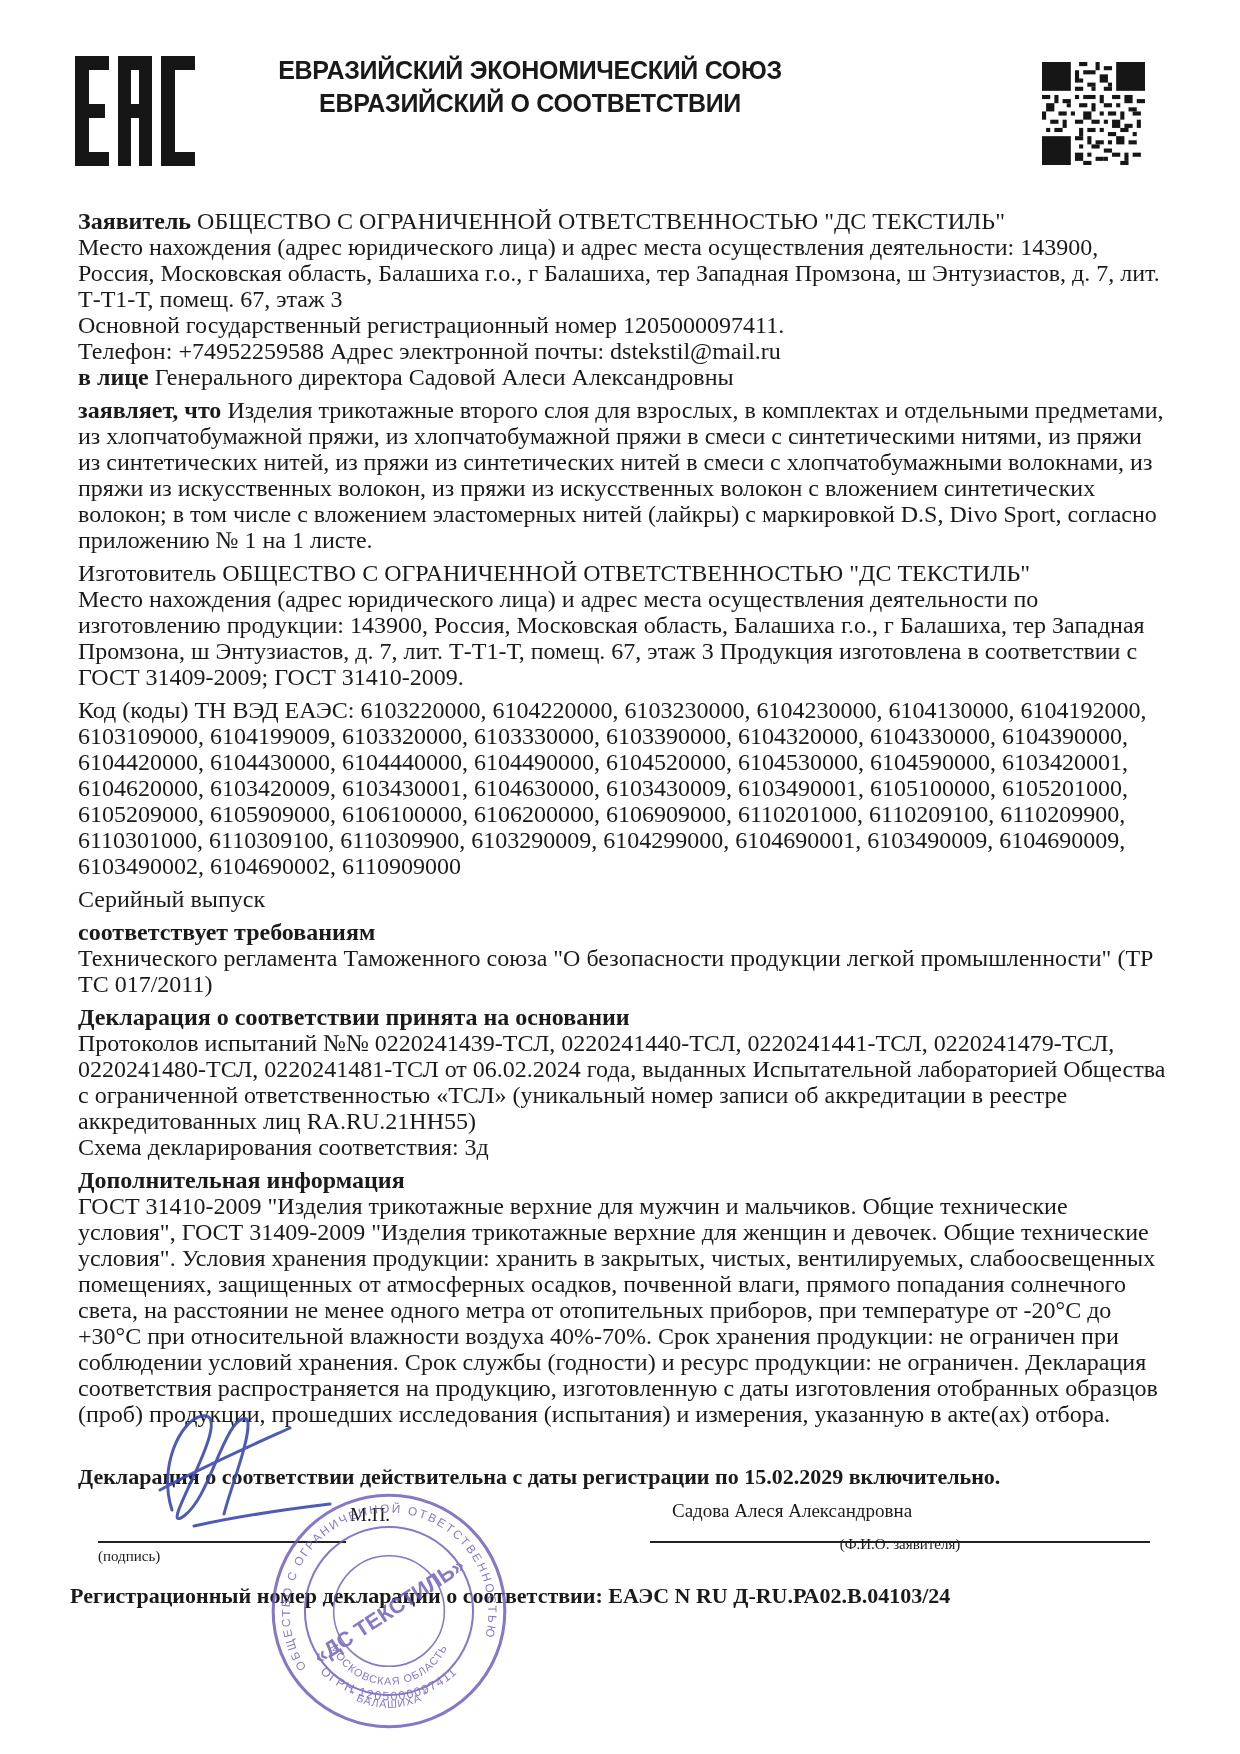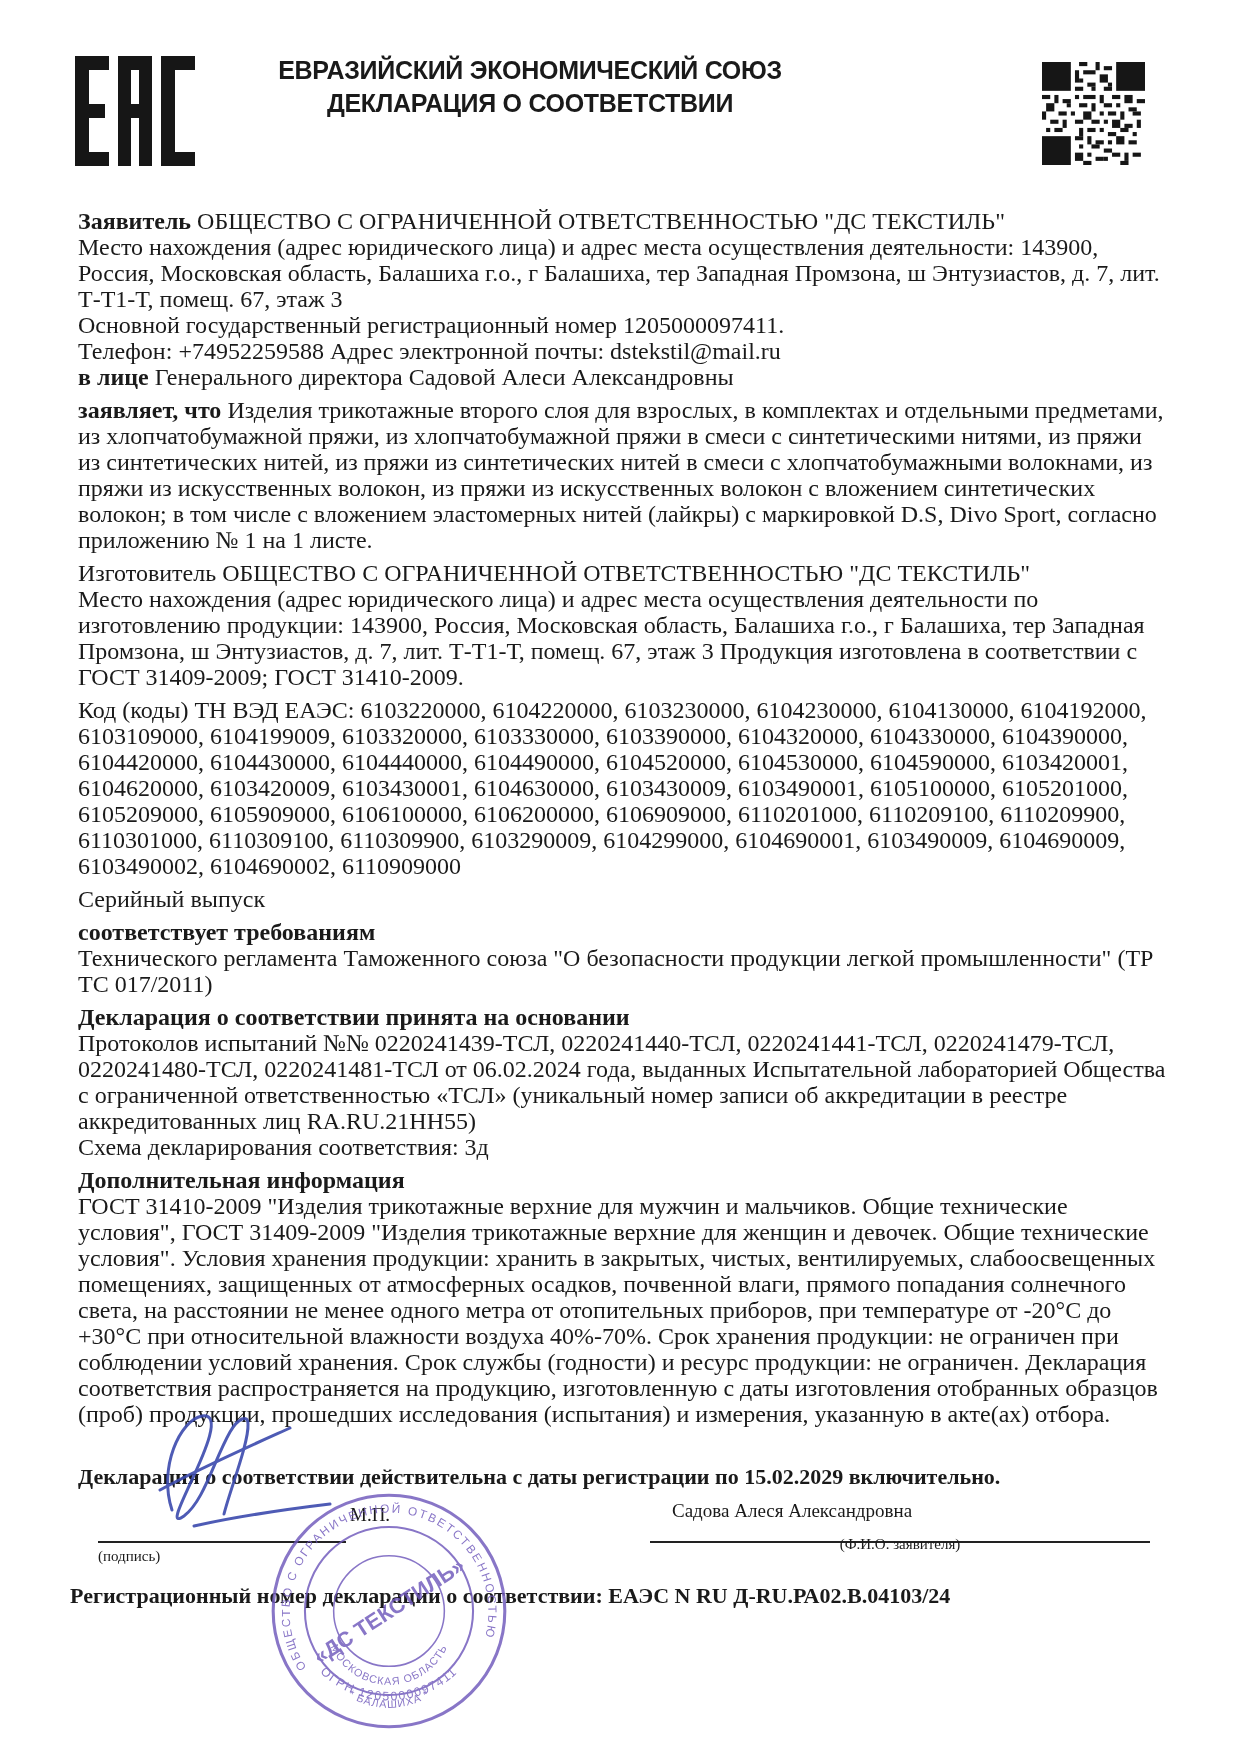--- a/index.html
+++ b/index.html
@@ -54,21 +54,21 @@
       <rect x="43" y="48" width="34" height="14"></rect>
 
       <rect x="86" y="0" width="14" height="110"></rect>
       <rect x="86" y="0" width="34" height="14"></rect>
       <rect x="86" y="96" width="34" height="14"></rect>
     </g>
   </svg>
 
   <div class="hdr-title">
     <div>ЕВРАЗИЙСКИЙ ЭКОНОМИЧЕСКИЙ СОЮЗ</div>
-    <div>ДЕКЛАРАЦИЯ О СООТВЕТСТВИИ</div>
+    <div>ЕВРАЗИЙСКИЙ О СООТВЕТСТВИИ</div>
   </div>
 
   <svg class="qr" viewBox="0 0 25 25" aria-hidden="true">
     <rect x="0" y="0" width="25" height="25" fill="#fff"></rect>
     <g fill="#161616">
       <rect x="0" y="0" width="7" height="7"></rect>
         <rect x="18" y="0" width="7" height="7"></rect>
         <rect x="0" y="18" width="7" height="7"></rect>
       <rect x="9" y="0" width="2" height="1"></rect>
         <rect x="13" y="0" width="1" height="2"></rect>

